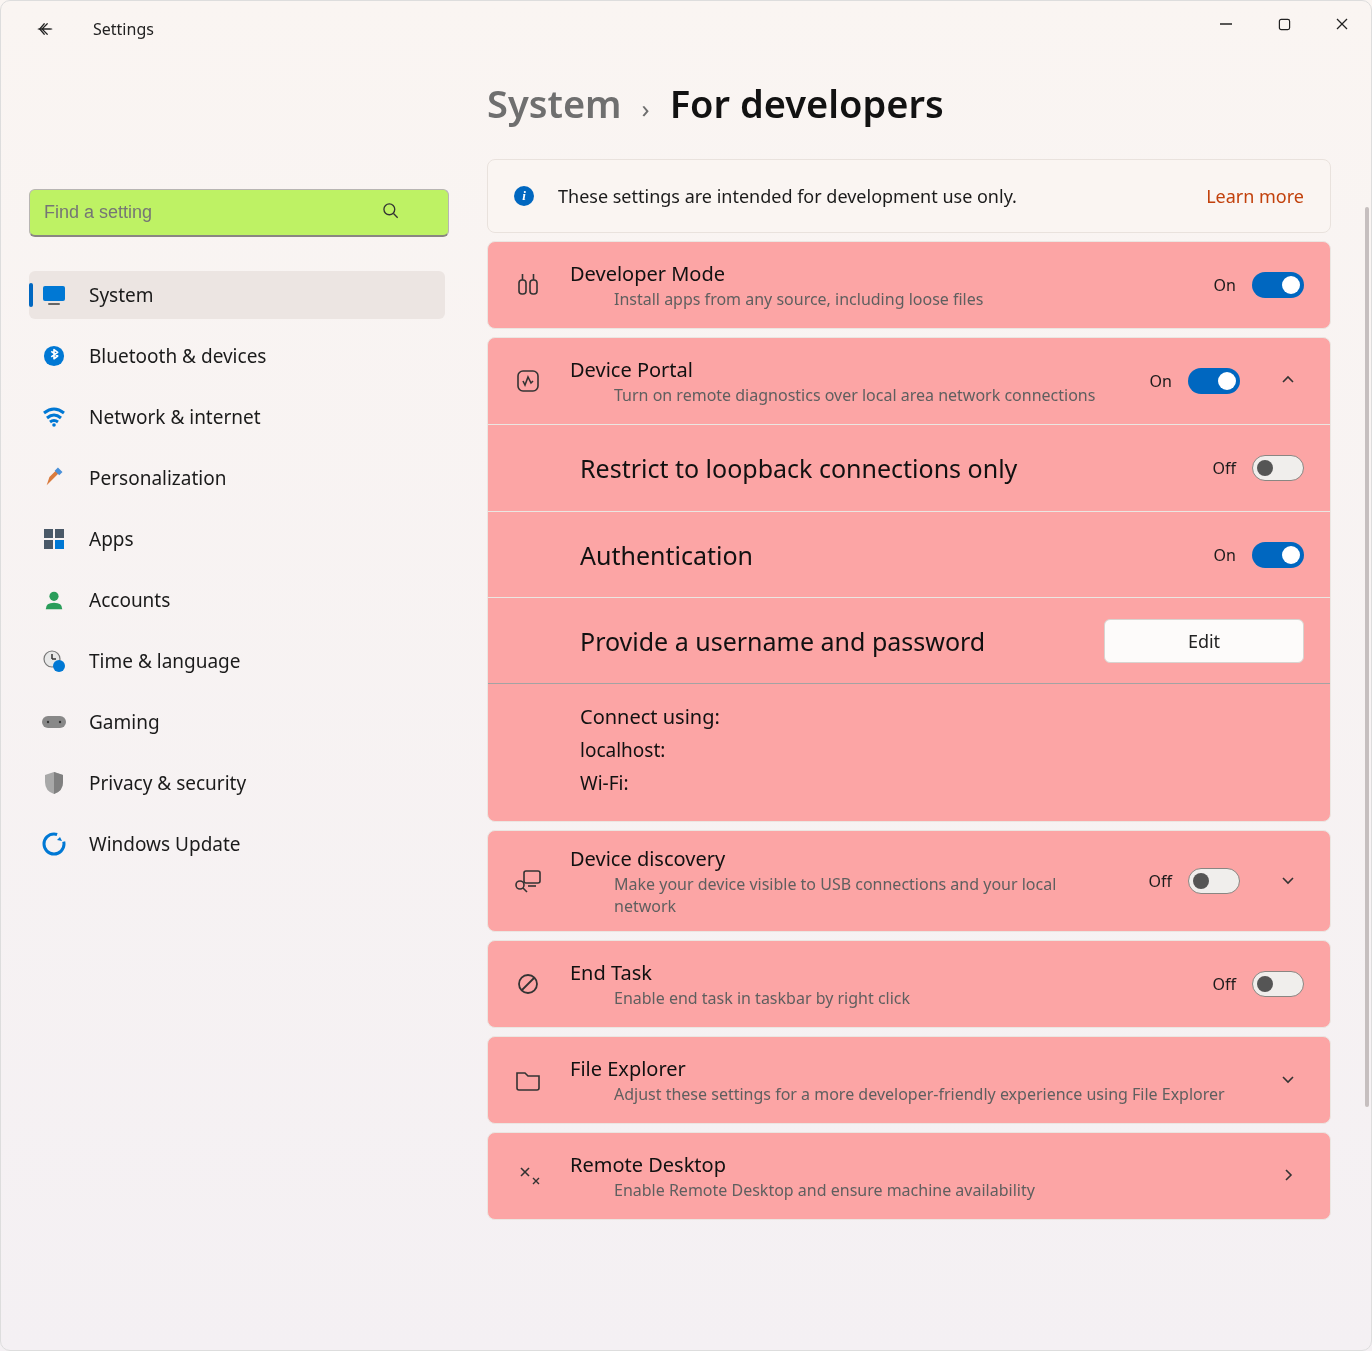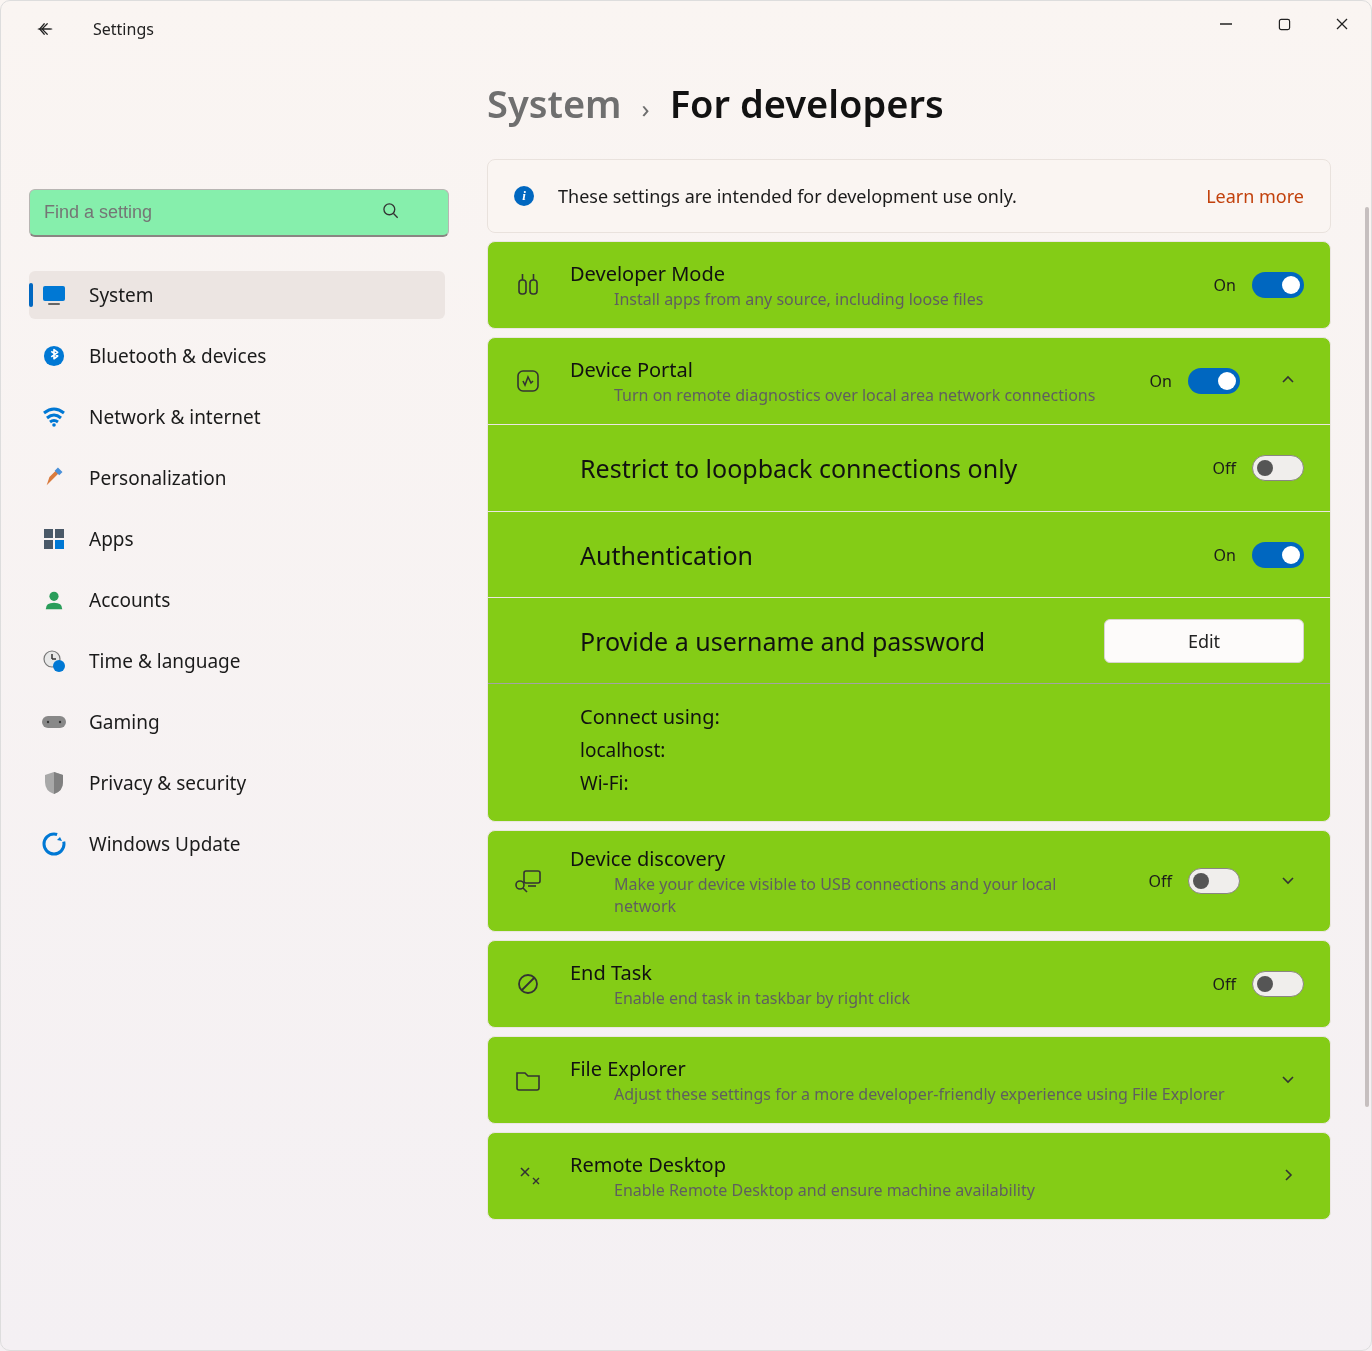--- a/index.html
+++ b/index.html
@@ -53,21 +53,21 @@
   }
   .avatar-block { height: 80px; }
   .search {
     position: relative;
   }
   .search input {
     width: 420px;
     height: 48px;
     padding: 0 44px 0 14px;
     font-size: 18px;
-    background: #86efac;
+    background: #bef264;
     border: 1px solid #b8b5b3;
     border-bottom: 2px solid #8a8682;
     border-radius: 6px;
     outline: none;
     color: #555;
   }
   .search .sicon {
     position: absolute;
     right: 44px; top: 12px;
     color: #333;
@@ -159,21 +159,21 @@
     background: #0067c0;
     border-radius: 50%;
     color: #fff;
     display: flex; align-items: center; justify-content: center;
     font-size: 13px;
     font-family: Georgia, serif;
     font-style: italic;
     font-weight: bold;
   }
   .card {
-    background: #84cc16;
+    background: #fca5a5;
     border: 1px solid #ebe6e2;
     border-radius: 8px;
   }
   .row {
     display: flex;
     align-items: center;
     min-height: 86px;
     padding: 14px 26px;
     gap: 28px;
   }

